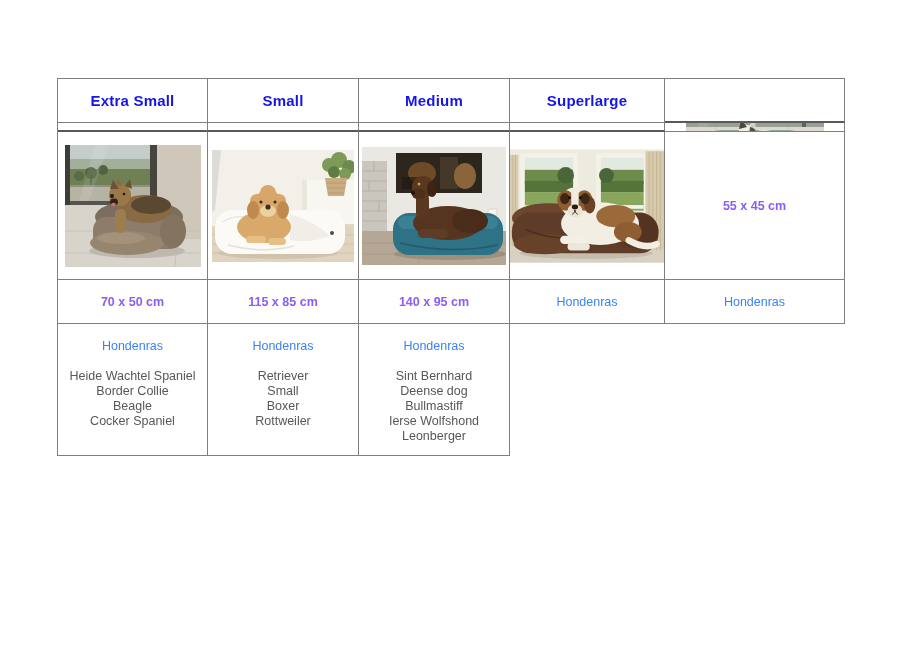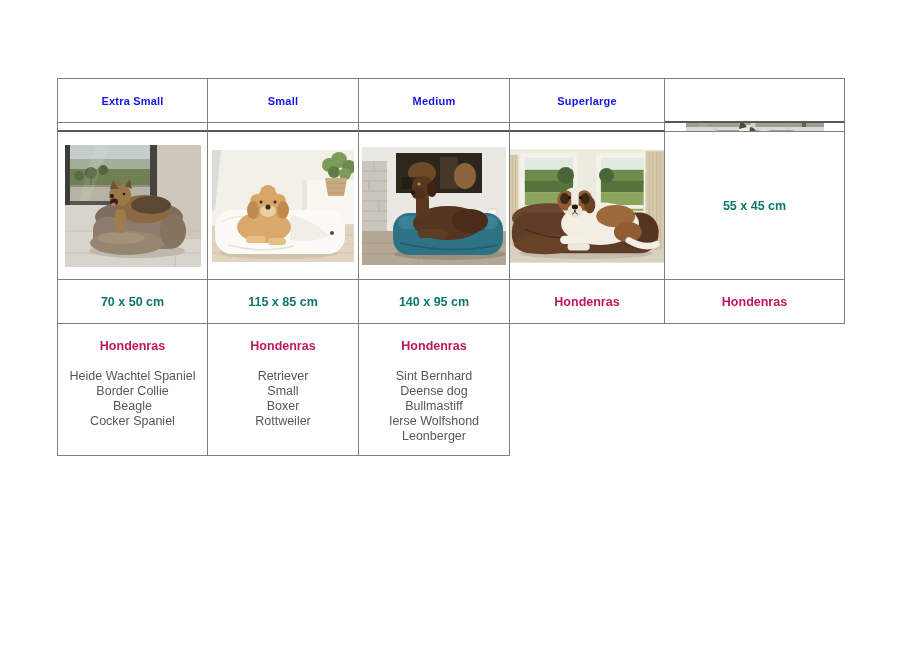--- a/index.html
+++ b/index.html
@@ -19,33 +19,33 @@
   }
   .cell{
     box-sizing:border-box;
     border-right:1px solid #7f7f7f;
     border-bottom:1px solid #7f7f7f;
     background:#ffffff;
     overflow:hidden;
   }
   .head{
     display:flex;align-items:center;justify-content:center;
-    font-weight:bold;font-size:11px;color:#1515e6;letter-spacing:0.2px;
+    font-weight:bold;font-size:15px;color:#1515e6;letter-spacing:0.2px;
   }
   .gap{border-bottom:2px solid #595959;}
   .imgcell{display:flex;align-items:center;justify-content:center;}
   .sizecell{
     display:flex;align-items:center;justify-content:center;
-    font-weight:bold;font-size:12.5px;color:#0f766e;
+    font-weight:bold;font-size:12.5px;color:#8b5cf6;
   }
   .breedcell{
     padding-top:15px;text-align:center;
     font-size:12.5px;color:#575757;line-height:15px;
   }
-  .btitle{font-weight:bold;color:#be185d;margin-bottom:15px;font-size:12.5px;}
+  .btitle{font-weight:normal;color:#3b82f6;margin-bottom:15px;font-size:12.5px;}
   svg{display:block;}
 </style>
 </head>
 <body>
 
 <div class="tbl">
 
   <div class="cell head">Extra Small</div>
   <div class="cell head">Small</div>
   <div class="cell head">Medium</div>

